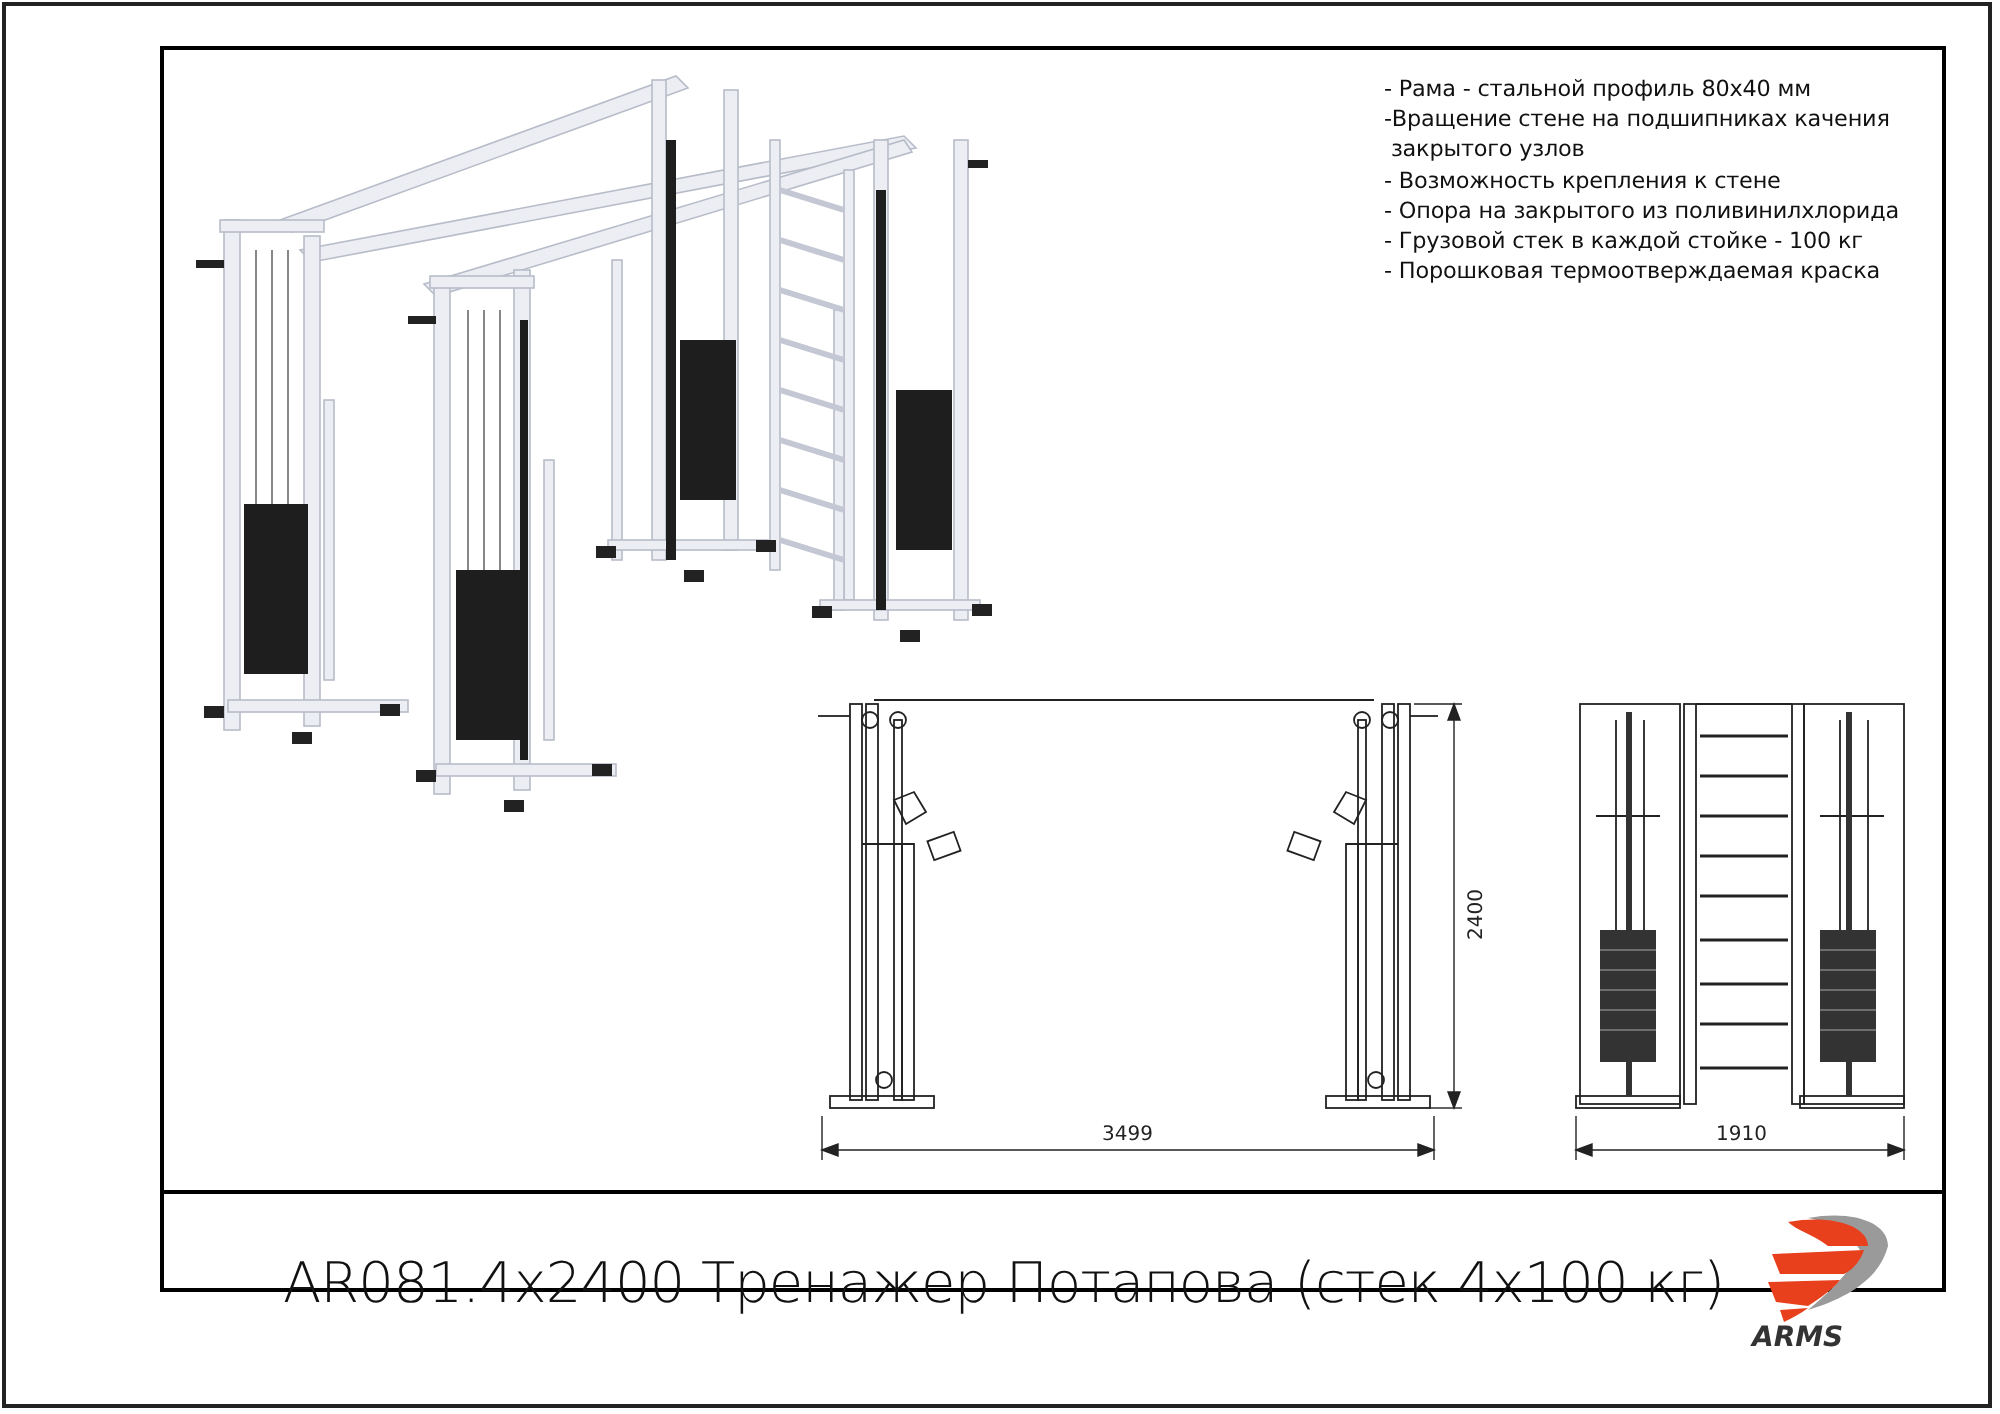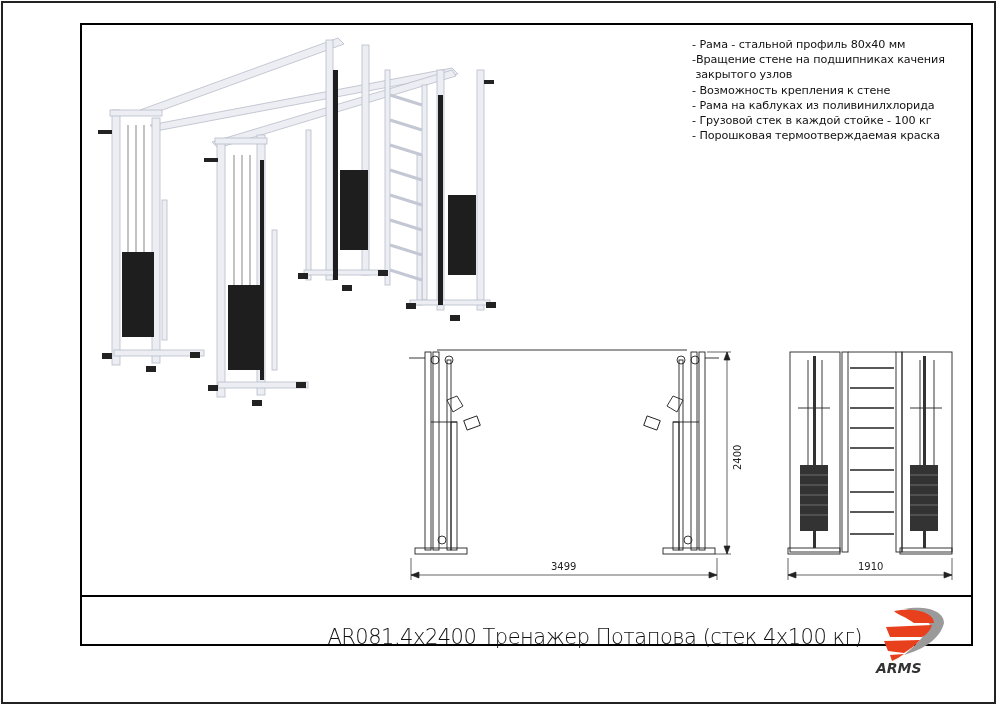--- a/index.html
+++ b/index.html
@@ -2,39 +2,39 @@
 <html><head>
 <meta charset="utf-8">
 <style>
   html,body{margin:0;padding:0;background:#fff;}
   body{width:1000px;height:707px;position:relative;overflow:hidden;font-family:"DejaVu Sans","Liberation Sans",sans-serif;}
   .outer{position:absolute;left:1px;top:1px;width:995px;height:703px;border-left:2px solid #222;border-top:2px solid #222;border-right:2px solid #222;border-bottom:2px solid #222;box-sizing:border-box;}
   .inner{position:absolute;left:80px;top:23px;width:893px;height:623px;border:2px solid #000;box-sizing:border-box;}
   .divider{position:absolute;left:0;right:0;top:570px;height:0;border-top:2px solid #000;}
   .specs{position:absolute;left:610px;top:12px;width:280px;font-size:11.2px;line-height:15.2px;color:#111;letter-spacing:-0.1px;}
   .specs div{white-space:nowrap;}
-  .title{position:absolute;left:0;top:600px;width:780px;text-align:right;font-size:21px;color:#111;font-family:"DejaVu Sans",sans-serif;letter-spacing:-0.5px;font-weight:300;}
+  .title{position:absolute;left:0;top:600px;width:780px;text-align:right;font-size:28px;color:#111;font-family:"DejaVu Sans",sans-serif;letter-spacing:-0.5px;font-weight:300;}
   .logo{position:absolute;left:862px;top:604px;width:88px;height:70px;}
   .dim-text{font-family:"DejaVu Sans",sans-serif;font-size:10px;fill:#222;}
   svg{position:absolute;overflow:visible;}
 </style>
 </head>
 <body>
 
 <div class="outer"></div>
 
 <div class="inner">
   <div class="divider"></div>
 
   <div class="specs">
     <div>- Рама - стальной профиль 80х40 мм</div>
     <div>-Вращение стене на подшипниках качения</div>
     <div style="white-space:pre"> закрытого узлов</div>
     <div>- Возможность крепления к стене</div>
-    <div>- Рама на каблуках из поливинилхлорида</div>
+    <div>- Опора на закрытого из поливинилхлорида</div>
     <div>- Грузовой стек в каждой стойке - 100 кг</div>
     <div>- Порошковая термоотверждаемая краска</div>
   </div>
 
   <div class="title">AR081.4x2400 Тренажер Потапова (стек 4х100 кг)</div>
 
   <svg class="logo" viewBox="0 0 88 70" width="88" height="70" style="left:782px;top:580px;">
     <path d="M40 4 C62 0 80 6 80 18 C76 34 60 44 40 50 C52 40 62 30 66 20 C60 10 50 6 40 4 Z" fill="#9a9a9a"></path>
     <path d="M30 6 C52 2 70 8 70 18 L50 18 C42 12 34 10 30 6 Z" fill="#e8401c"></path>
     <path d="M22 22 L68 20 C66 26 62 30 58 32 L26 32 Z" fill="#e8401c"></path>

